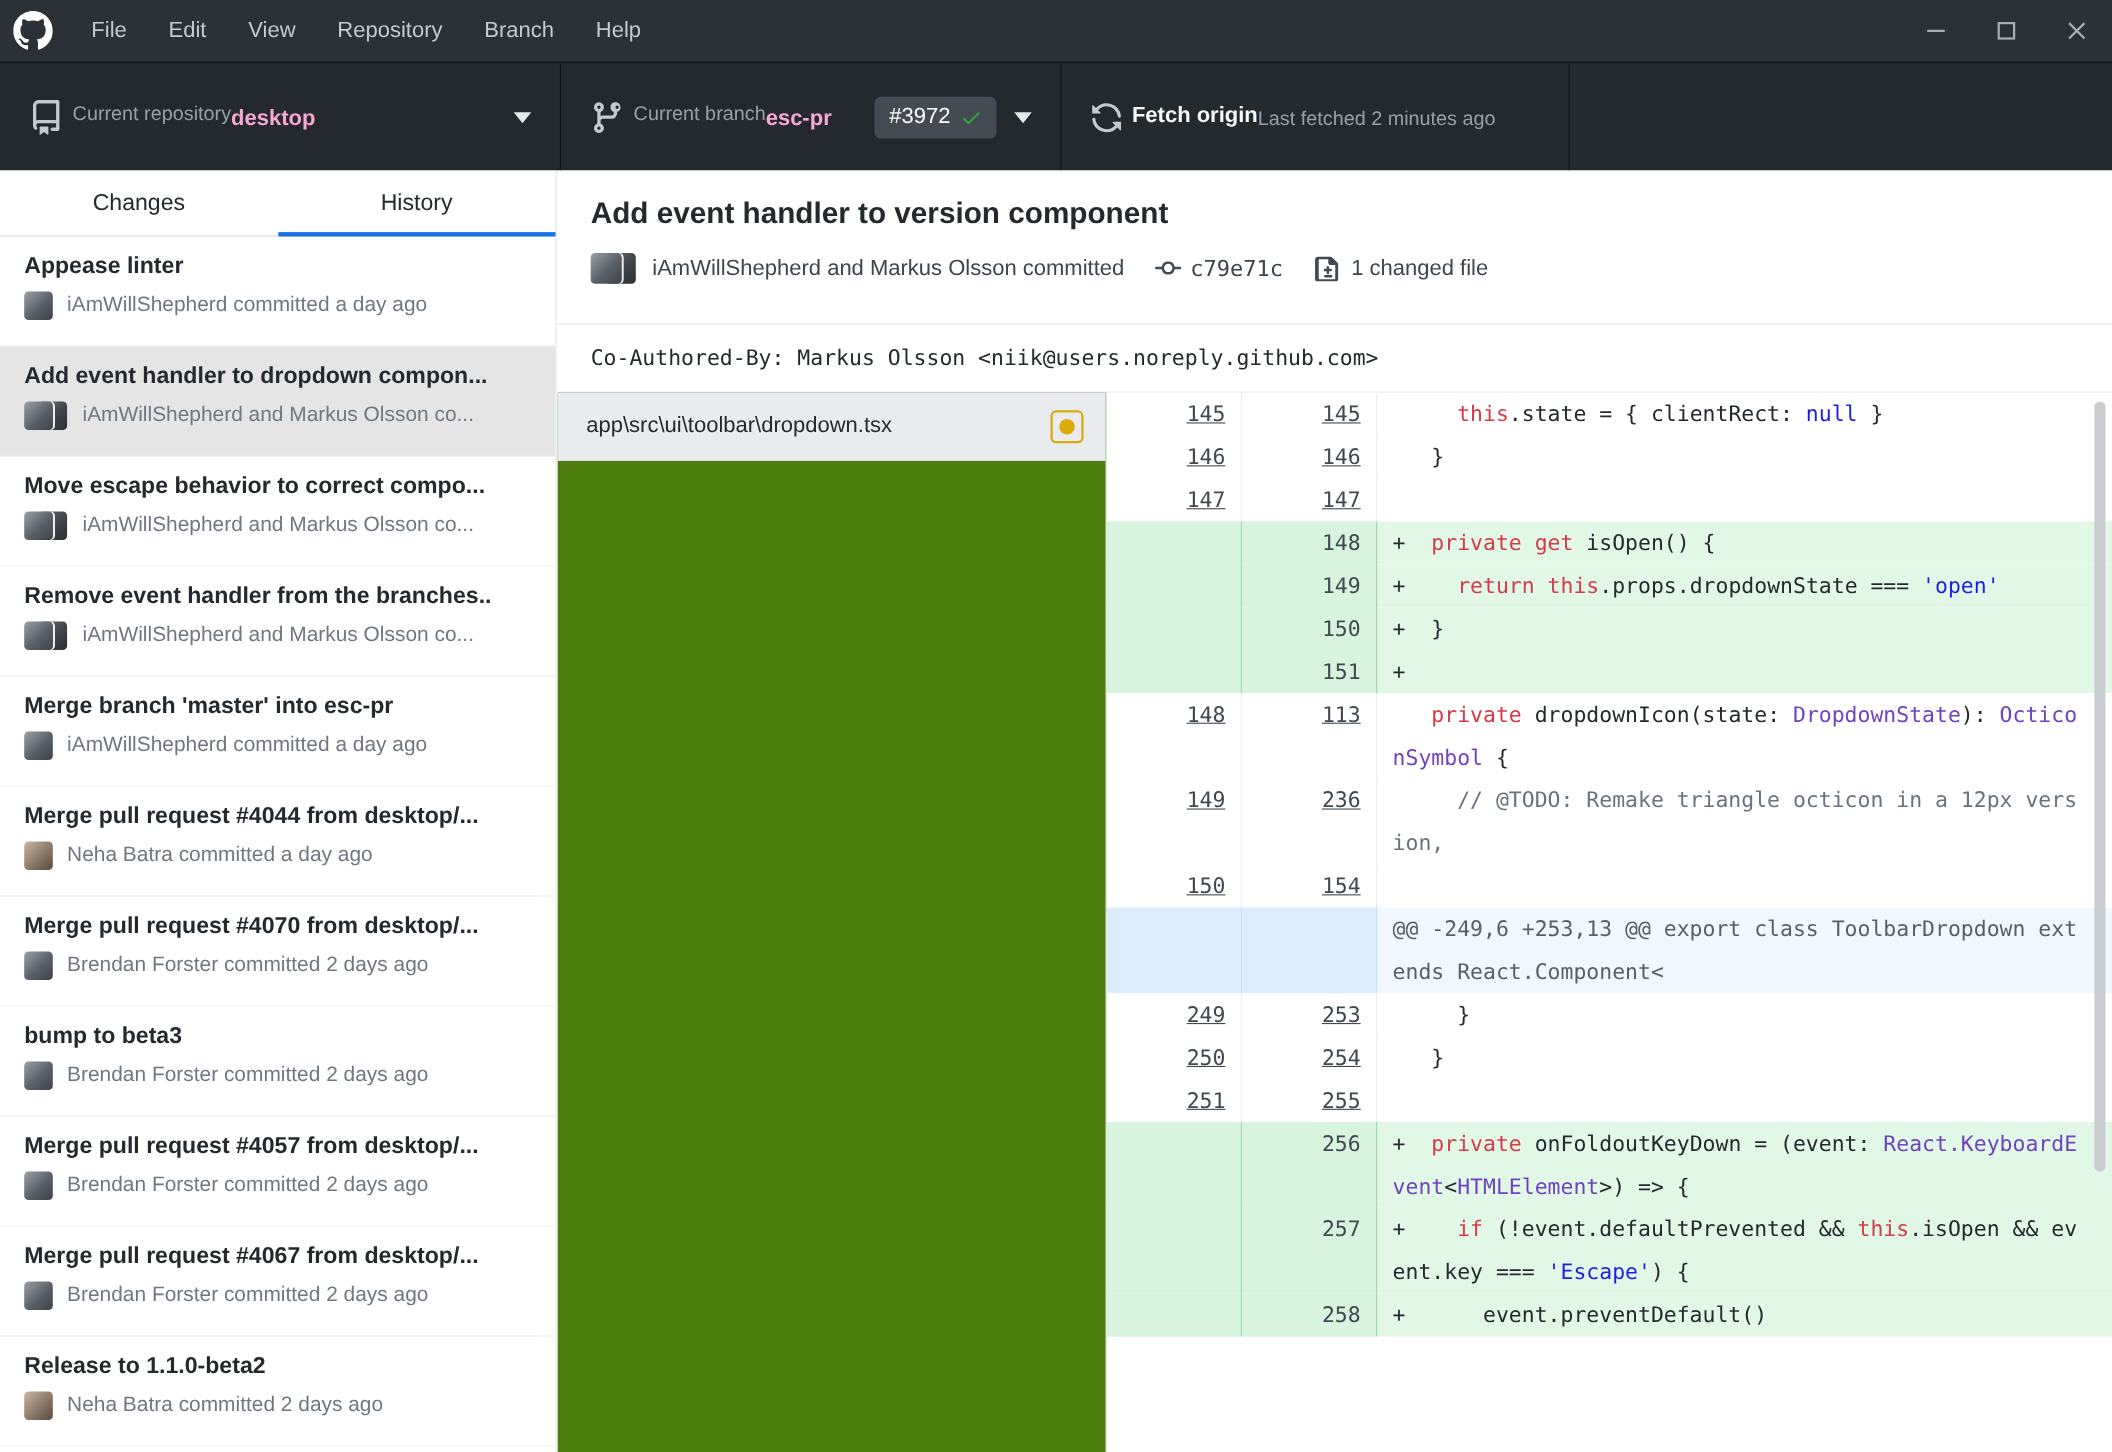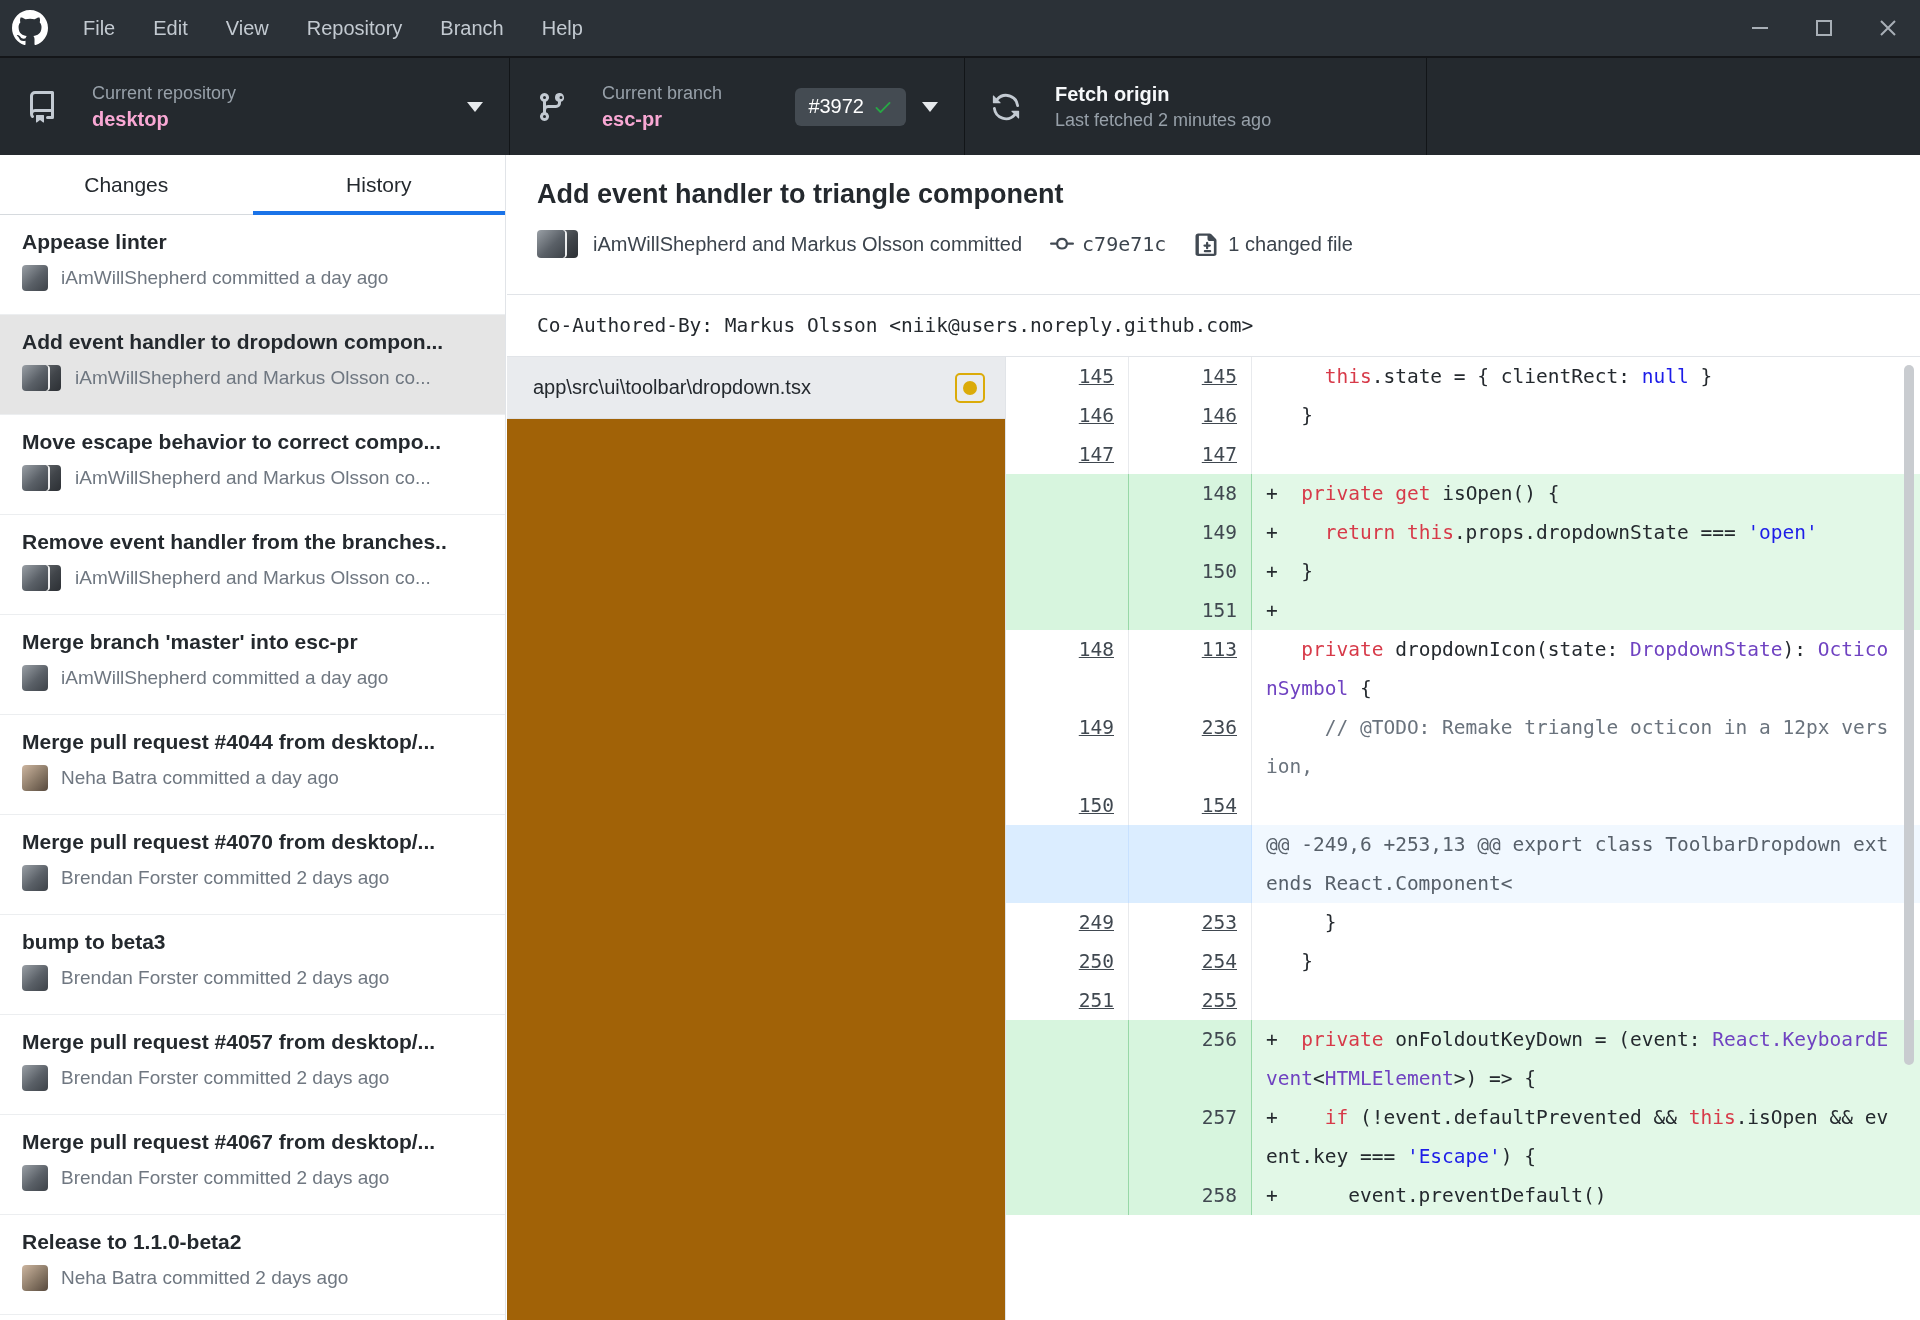--- a/index.html
+++ b/index.html
@@ -16,21 +16,21 @@
   .win-btn{width:64px;height:100%;display:flex;align-items:center;justify-content:center;color:#a8afb6;}
 
   
   .toolbar{position:absolute;top:58px;left:0;right:0;height:97px;background:#24292e;display:flex;color:#fff;}
   .tb-sec{display:flex;align-items:center;box-sizing:border-box;border-right:1px solid #121518;flex:none;}
   .tb-sec.repo{width:510px;}
   .tb-sec.branch{width:455px;}
   .tb-sec.fetch{width:462px;}
   .tb-fill{flex:1;}
   .tb-icon{margin-left:26px;color:#c3cad2;flex:none;display:flex;}
-  .tb-text{margin-left:34px;display:flex;flex-direction:column;min-width:0;}
+  .tb-text{margin-left:8px;display:flex;flex-direction:row;min-width:0;}
   .tb-label{font-size:18px;color:#97a0a9;}
   .tb-value{font-size:20px;font-weight:bold;color:#f9a8d4;margin-top:4px;}
   .tb-title{font-size:20px;font-weight:bold;color:#f6f8fa;}
   .tb-sub{font-size:18px;color:#97a0a9;margin-top:4px;}
   .caret{width:0;height:0;border:8px solid transparent;border-top:10px solid #e6e9ec;border-bottom:none;flex:none;}
   .repo .caret{margin-left:auto;margin-right:26px;}
   .branch .caret{margin-left:16px;margin-right:26px;}
   .pr-badge{margin-left:auto;background:#444b52;border-radius:6px;height:38px;display:flex;align-items:center;
             gap:9px;padding:0 13px;font-size:20px;color:#fff;flex:none;}
   .pr-badge .chk{color:#28a745;display:flex;}
@@ -65,21 +65,21 @@
   .ch-meta .byline{margin-left:14px;}
   .meta-ic{display:flex;color:#424a53;margin-left:28px;flex:none;}
   .mono{font-family:"DejaVu Sans Mono","Liberation Mono",monospace;}
   .sha{margin-left:8px;font-size:20px;color:#3c444d;}
   .files{margin-left:10px;}
   .desc-strip{height:62px;border-bottom:1px solid #e1e4e8;box-sizing:border-box;display:flex;align-items:center;
               padding-left:30px;font-family:"DejaVu Sans Mono","Liberation Mono",monospace;font-size:19.5px;color:#24292e;}
 
   
   .content{position:absolute;top:202px;left:0;right:0;bottom:0;display:flex;}
-  .file-panel{width:499px;flex:none;border-right:1px solid #e1e4e8;box-sizing:border-box;background:#a16207;}
+  .file-panel{width:499px;flex:none;border-right:1px solid #e1e4e8;box-sizing:border-box;background:#4d7c0f;}
   .file-row{height:62px;background:#e9ebee;border-bottom:1px solid #dde0e4;display:flex;align-items:center;
             padding:0 20px 0 26px;box-sizing:border-box;}
   .file-path{font-size:20px;color:#24292e;flex:1;white-space:nowrap;overflow:hidden;}
   .mod-icon{width:30px;height:30px;border:2px solid #dbab09;border-radius:5px;position:relative;box-sizing:border-box;flex:none;}
   .mod-icon::after{content:"";position:absolute;inset:6px;background:#dbab09;border-radius:50%;}
 
   .diff{flex:1;overflow:hidden;position:relative;font-family:"DejaVu Sans Mono","Liberation Mono",monospace;
         font-size:19.5px;line-height:39px;color:#24292e;background:#fff;}
   .drow{display:flex;}
   .g1,.g2{width:123px;flex:none;text-align:right;padding-right:14px;box-sizing:border-box;color:#404850;}
@@ -271,21 +271,21 @@
         <div class="c-byline">
           <span class="avatar av-neha"></span>
           <span class="txt">Neha Batra committed 2 days ago</span>
         </div>
       </div>
     </div>
 </div>
 
 <div class="main">
   <div class="commit-header">
-    <div class="ch-title">Add event handler to triangle component</div>
+    <div class="ch-title">Add event handler to version component</div>
     <div class="ch-meta">
       <span class="stack">
         <span class="avatar"></span>
         <span class="avatar"></span>
       </span>
       <span class="byline">iAmWillShepherd and Markus Olsson committed</span>
       <span class="meta-ic">
         <svg viewBox="0 0 16 16" width="24" height="24" fill="currentColor">
             <path d="M11.93 8.5a4.002 4.002 0 0 1-7.86 0H.75a.75.75 0 0 1 0-1.5h3.32a4.002 4.002 0 0 1 7.86 0h3.32a.75.75 0 0 1 0 1.5Zm-1.43-.75a2.5 2.5 0 1 0-5 0 2.5 2.5 0 0 0 5 0Z"></path>
           </svg>

